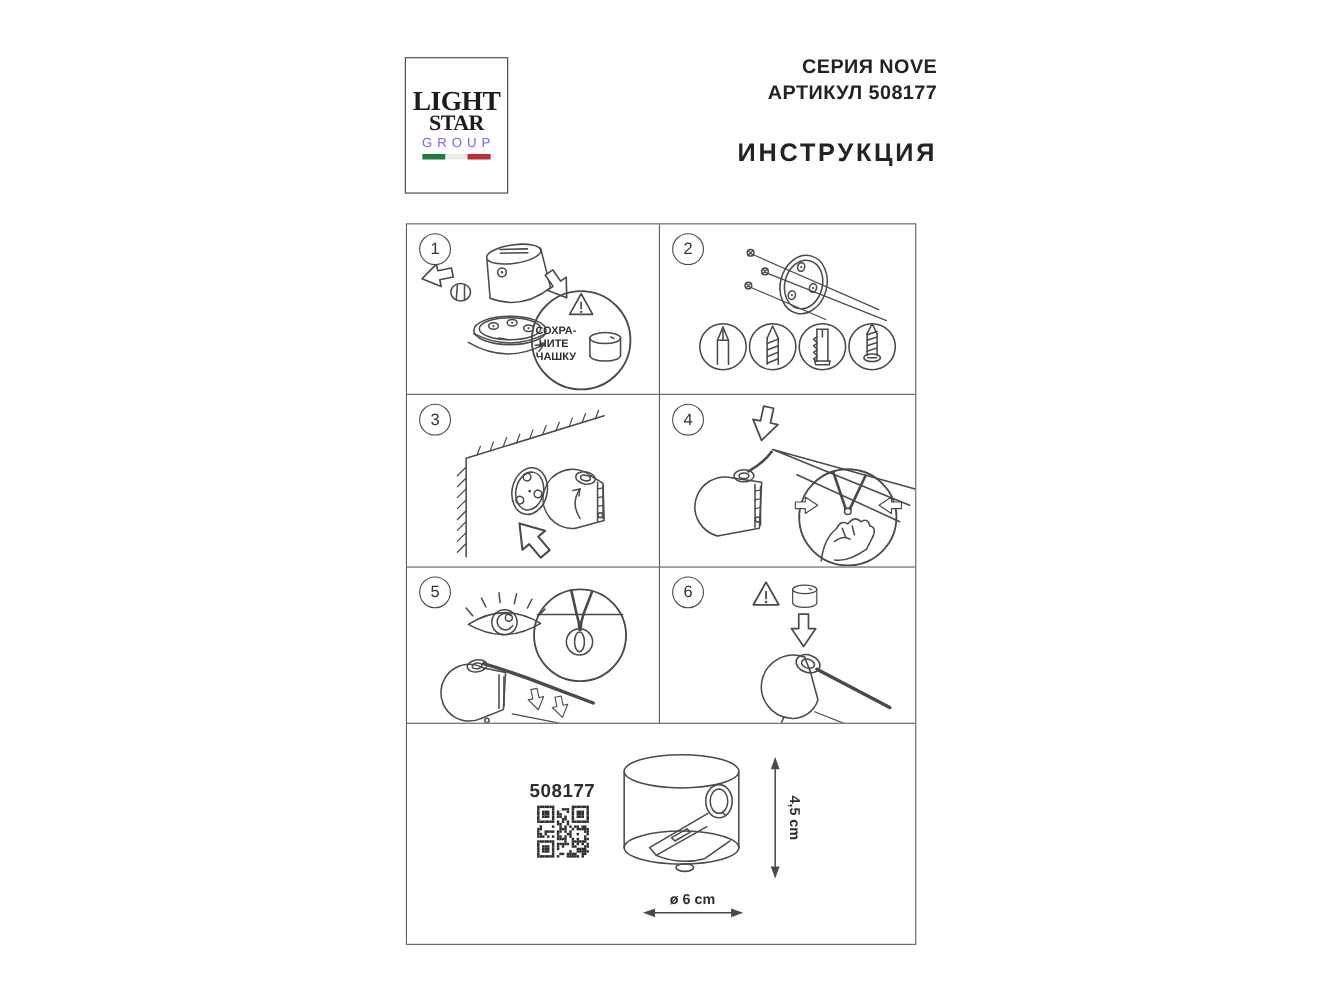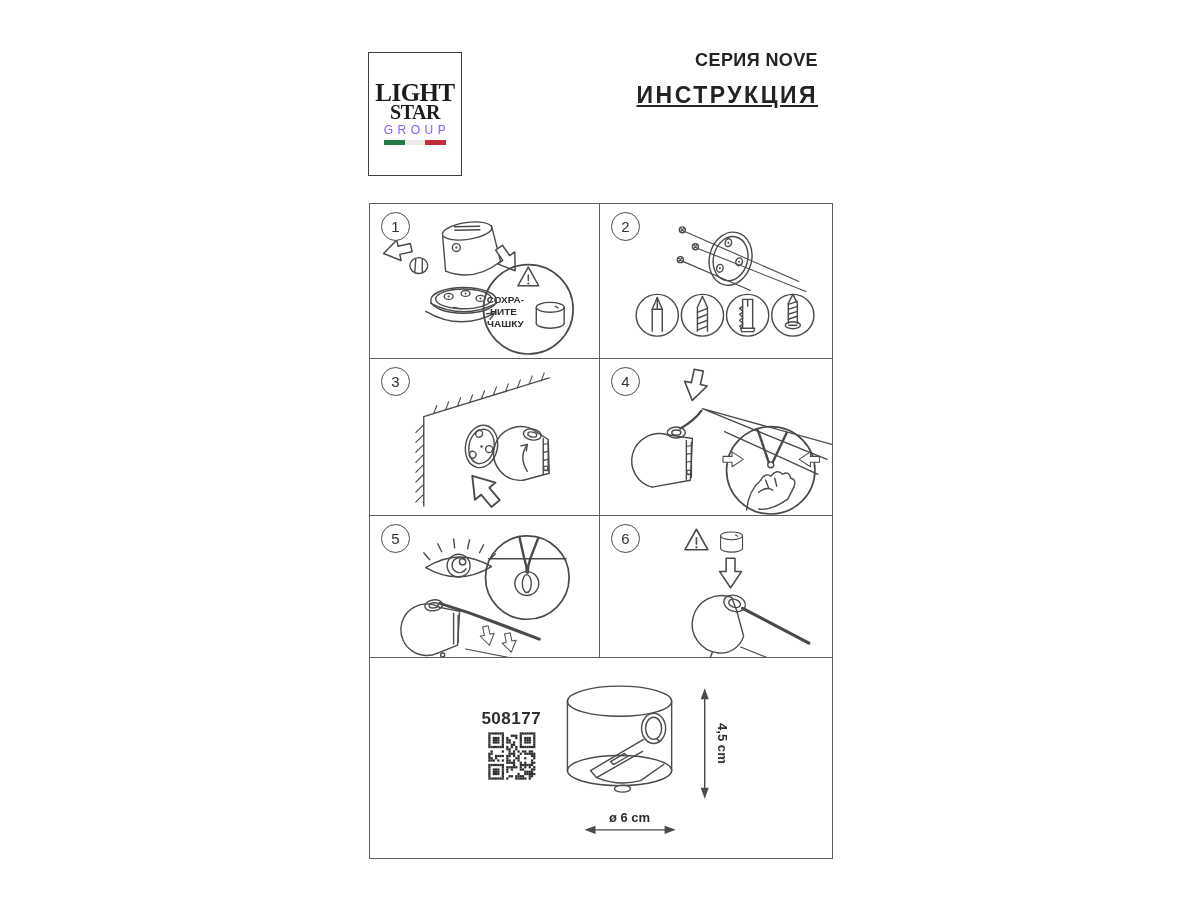--- a/index.html
+++ b/index.html
@@ -9,24 +9,24 @@
   .logo-box{position:absolute;left:368px;top:52px;width:94px;height:124px;border:1.5px solid #3f3f3f;
     box-sizing:border-box;display:flex;flex-direction:column;align-items:center;justify-content:center;}
   .logo-light{font-family:"Liberation Serif",serif;font-weight:bold;font-size:25px;line-height:.8;color:#1c1c1c;letter-spacing:-.5px;}
   .logo-star{font-family:"Liberation Serif",serif;font-weight:bold;font-size:20px;line-height:.9;color:#1c1c1c;letter-spacing:-.5px;}
   .logo-group{font-size:12px;letter-spacing:4.5px;margin-top:2px;padding-left:4px;color:#8b5cf6;}
   .flag{width:62px;height:5px;margin-top:3px;display:flex;}
   .flag div{flex:1;}
   .flag .g{background:#1e7b44;} .flag .w{background:#edebe7;} .flag .r{background:#bf2e38;}
 
   
-  .hdr{position:absolute;left:568px;top:48px;width:250px;text-align:right;color:#232323;}
+  .hdr{position:absolute;left:602px;top:48px;width:250px;text-align:right;color:#232323;}
   .hdr .s1{font-weight:bold;font-size:18px;letter-spacing:.4px;line-height:1.35;}
   .hdr .s2{font-weight:bold;font-size:18px;letter-spacing:.4px;line-height:1.35;}
-  .hdr .t1{font-weight:bold;font-size:23px;letter-spacing:2.5px;margin-top:10px;line-height:1.2;text-decoration:underline;}
+  .hdr .t1{font-weight:bold;font-size:23px;letter-spacing:2.5px;margin-top:28px;line-height:1.2;}
   .hdr .t2{font-weight:bold;font-size:23px;letter-spacing:.5px;line-height:1.2;}
 
   
   .grid{position:absolute;left:369px;top:203px;width:464px;height:656px;border:1.4px solid #5f5f5f;
     box-sizing:border-box;display:grid;grid-template-columns:230px 1fr;grid-template-rows:155px 157px 142px 1fr;background:#fff;}
   .cell{position:relative;box-sizing:border-box;}
   .br{border-right:1.4px solid #5f5f5f;} .bb{border-bottom:1.4px solid #5f5f5f;}
   .cell svg.art{position:absolute;left:0;top:0;width:100%;height:100%;}
   .badge{position:absolute;left:11px;top:8px;width:27px;height:27px;border:1.5px solid #4b4b4b;border-radius:50%;
     display:flex;align-items:center;justify-content:center;font-size:15px;color:#333;background:#fff;z-index:2;}
@@ -71,20 +71,21 @@
   <div class="logo-group">GROUP</div>
   <div class="flag">
       <div class="g"></div>
       <div class="w"></div>
       <div class="r"></div>
     </div>
 </div>
 
 <div class="hdr">
   <div class="s1">СЕРИЯ NOVE</div>
+  <div class="s2">АРТИКУЛ 508177</div>
   <div class="t1">ИНСТРУКЦИЯ</div>
 </div>
 
 <div class="grid">
 
   <div class="cell br bb">
     <div class="badge">1</div>
     <svg class="art" viewBox="0 0 230 155" preserveAspectRatio="none">
       <g transform="rotate(-8 100 45)">
         <ellipse cx="100" cy="27" rx="25" ry="8.5"></ellipse>

